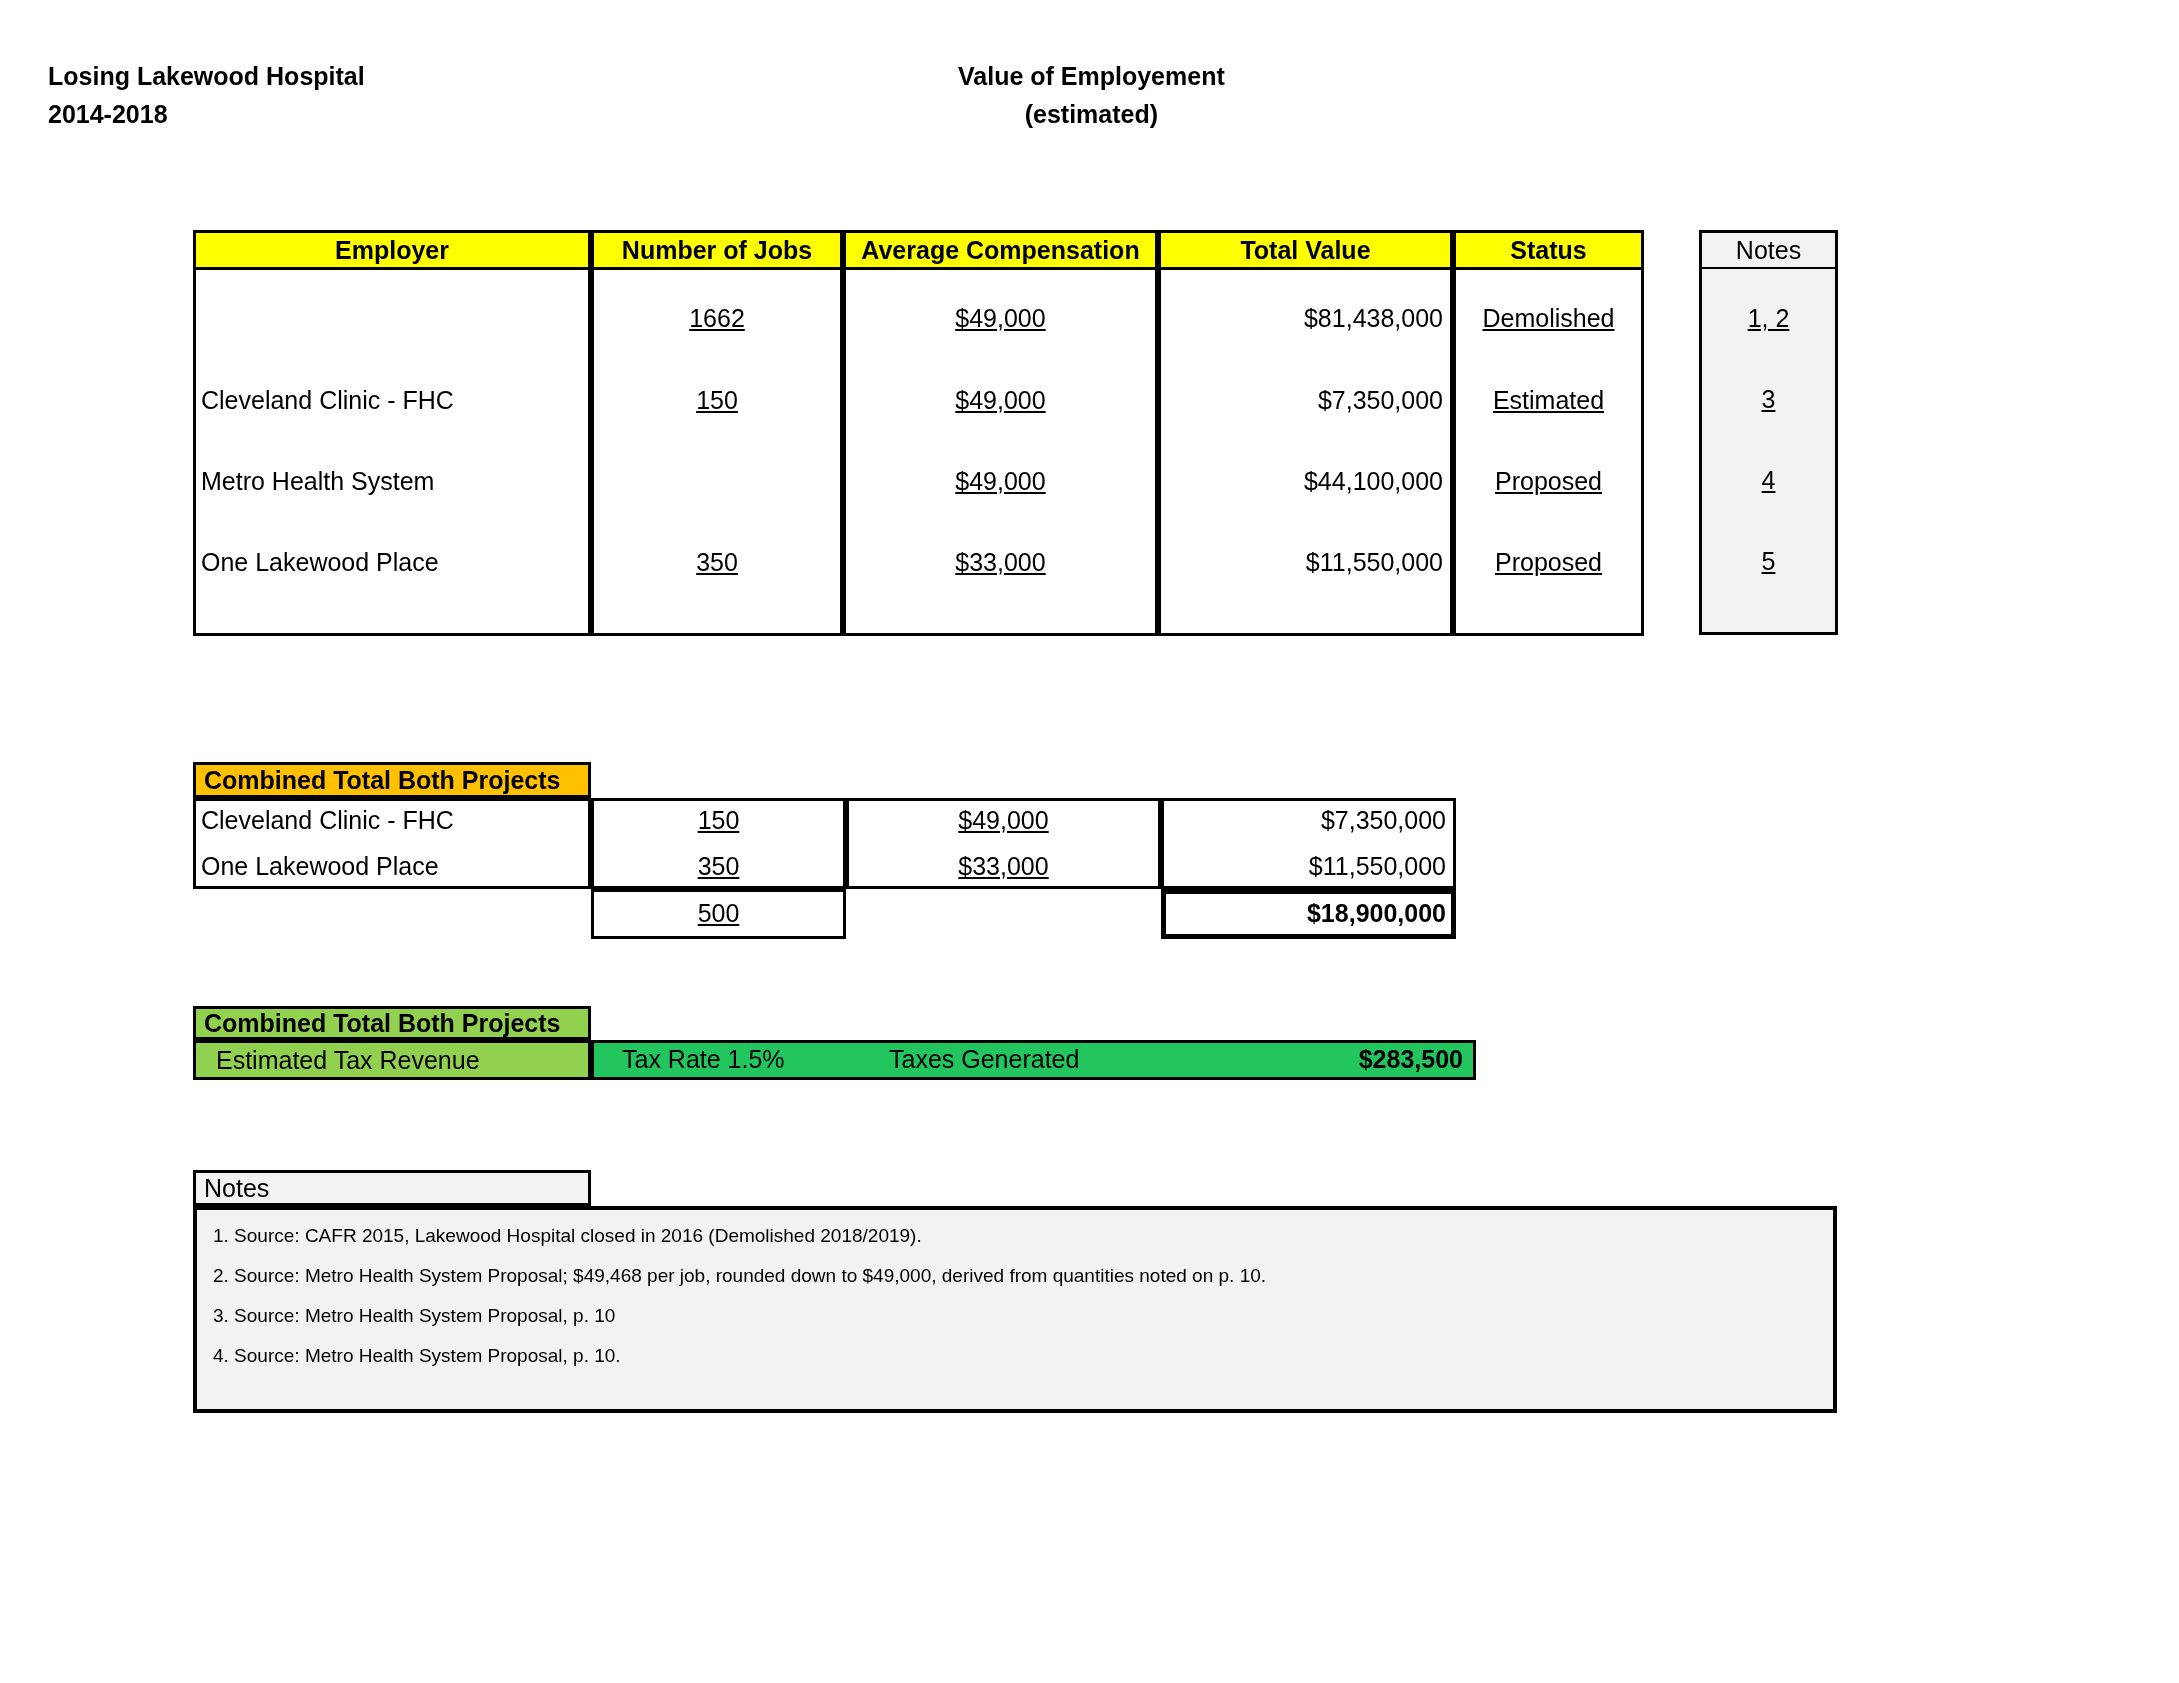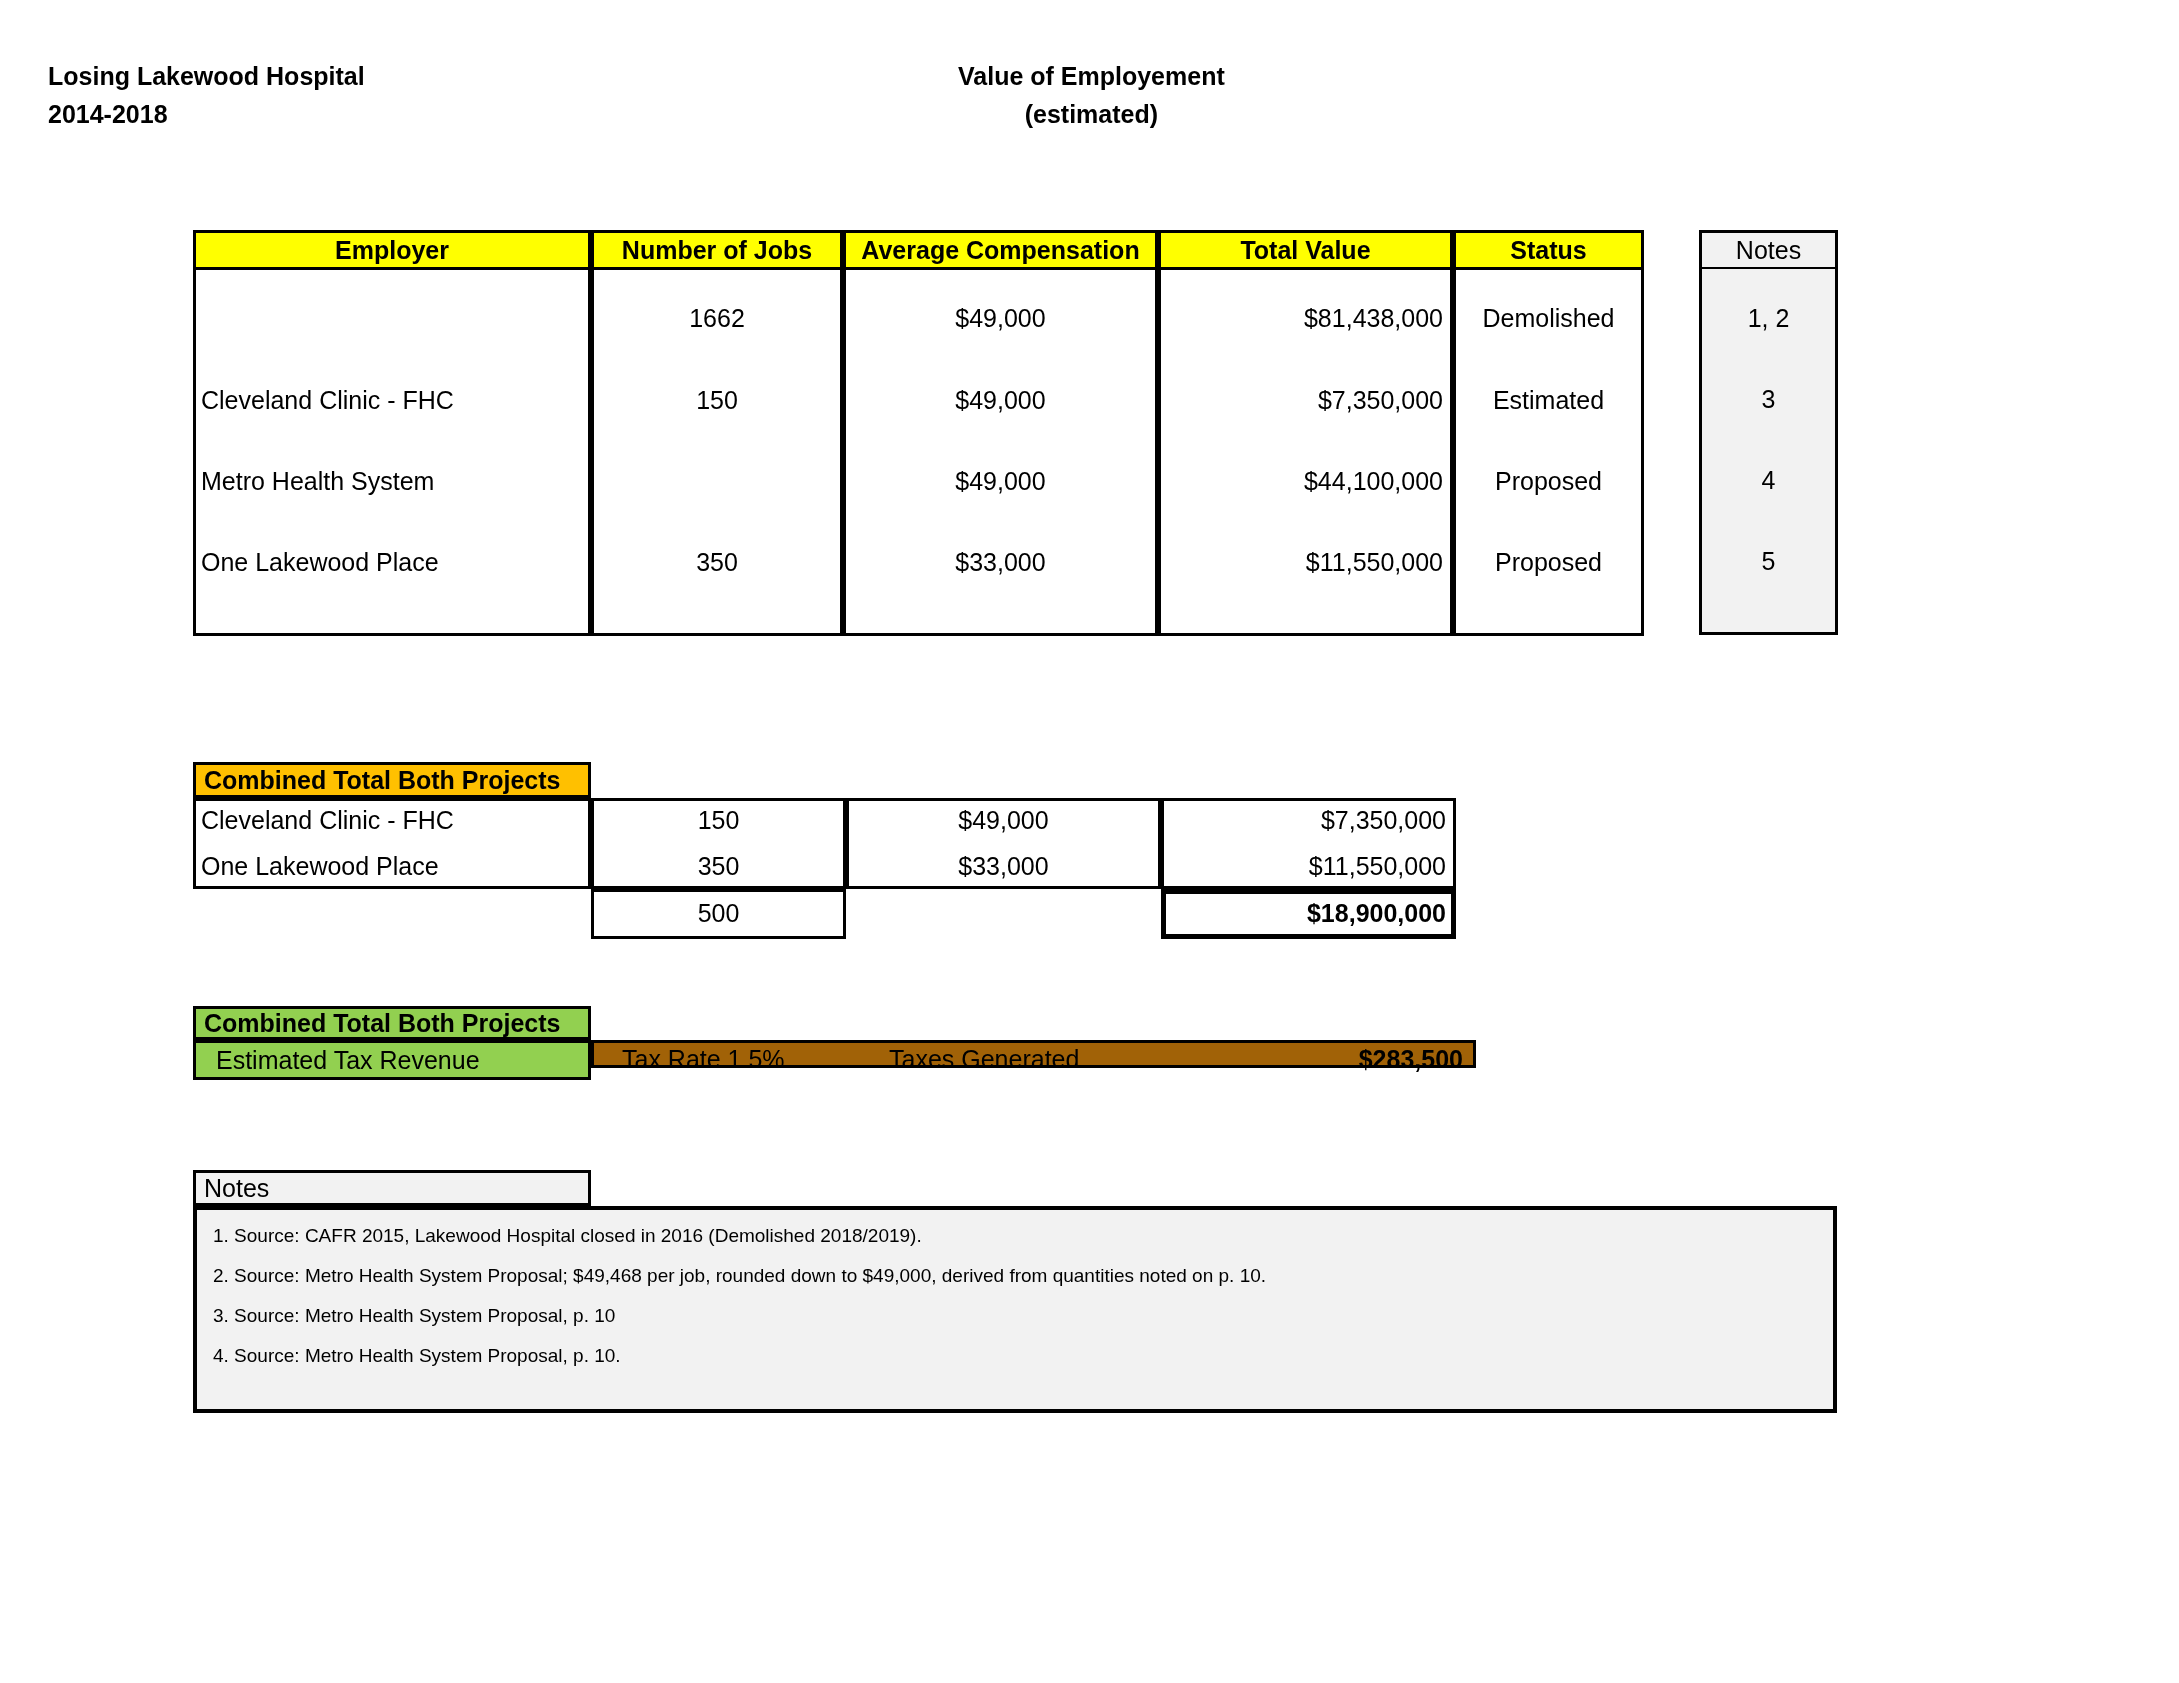--- a/index.html
+++ b/index.html
@@ -32,21 +32,21 @@
   .cell {
     position: absolute;
     box-sizing: border-box;
     display: flex;
     align-items: center;
     font-size: 25px;
     line-height: 1.1;
     white-space: nowrap;
   }
   .c-left   { justify-content: flex-start; padding-left: 8px; }
-  .c-center { justify-content: center; }
+  .c-center { justify-content: center; text-decoration: underline; }
   .c-right  { justify-content: flex-end; padding-right: 10px; }
   .bold { font-weight: bold; }
 
   
   #main-table {
     position: absolute;
     left: 193px;
     top: 230px;
     width: 1451px;
     height: 406px;
@@ -163,22 +163,22 @@
     display: flex; align-items: center;
     padding-left: 20px;
     font-size: 25px;
     white-space: nowrap;
   }
   #tax-values {
     position: absolute;
     left: 591px;
     top: 1040px;
     width: 885px;
-    height: 28px;
-    background: #a16207;
+    height: 40px;
+    background: #22c55e;
     border: 3px solid #000;
     box-sizing: border-box;
   }
 
   
   #notes-section-header {
     position: absolute;
     left: 193px;
     top: 1170px;
     width: 398px;

